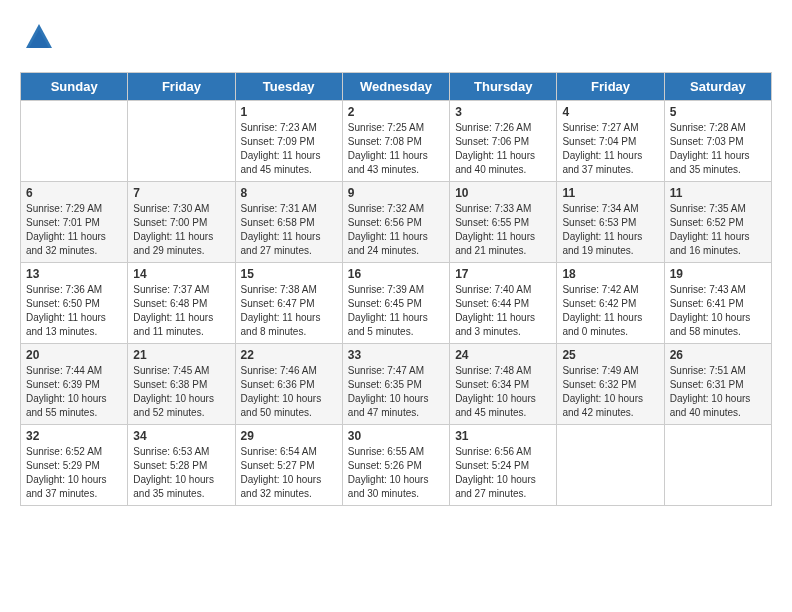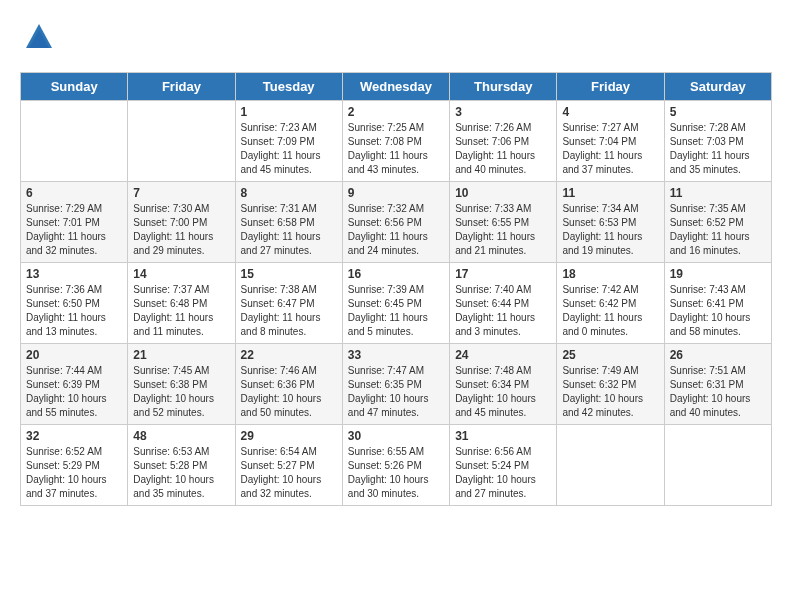--- a/index.html
+++ b/index.html
@@ -228,21 +228,21 @@
             <span class="day-num">26</span>
             <div class="day-info">Sunrise: 7:51 AM<br>Sunset: 6:31 PM<br>Daylight: 10 hours and 40 minutes.</div>
           </td>
         </tr>
         <tr>
           <td>
             <span class="day-num">32</span>
             <div class="day-info">Sunrise: 6:52 AM<br>Sunset: 5:29 PM<br>Daylight: 10 hours and 37 minutes.</div>
           </td>
           <td>
-            <span class="day-num">48</span>
+            <span class="day-num">34</span>
             <div class="day-info">Sunrise: 6:53 AM<br>Sunset: 5:28 PM<br>Daylight: 10 hours and 35 minutes.</div>
           </td>
           <td>
             <span class="day-num">29</span>
             <div class="day-info">Sunrise: 6:54 AM<br>Sunset: 5:27 PM<br>Daylight: 10 hours and 32 minutes.</div>
           </td>
           <td>
             <span class="day-num">30</span>
             <div class="day-info">Sunrise: 6:55 AM<br>Sunset: 5:26 PM<br>Daylight: 10 hours and 30 minutes.</div>
           </td>

